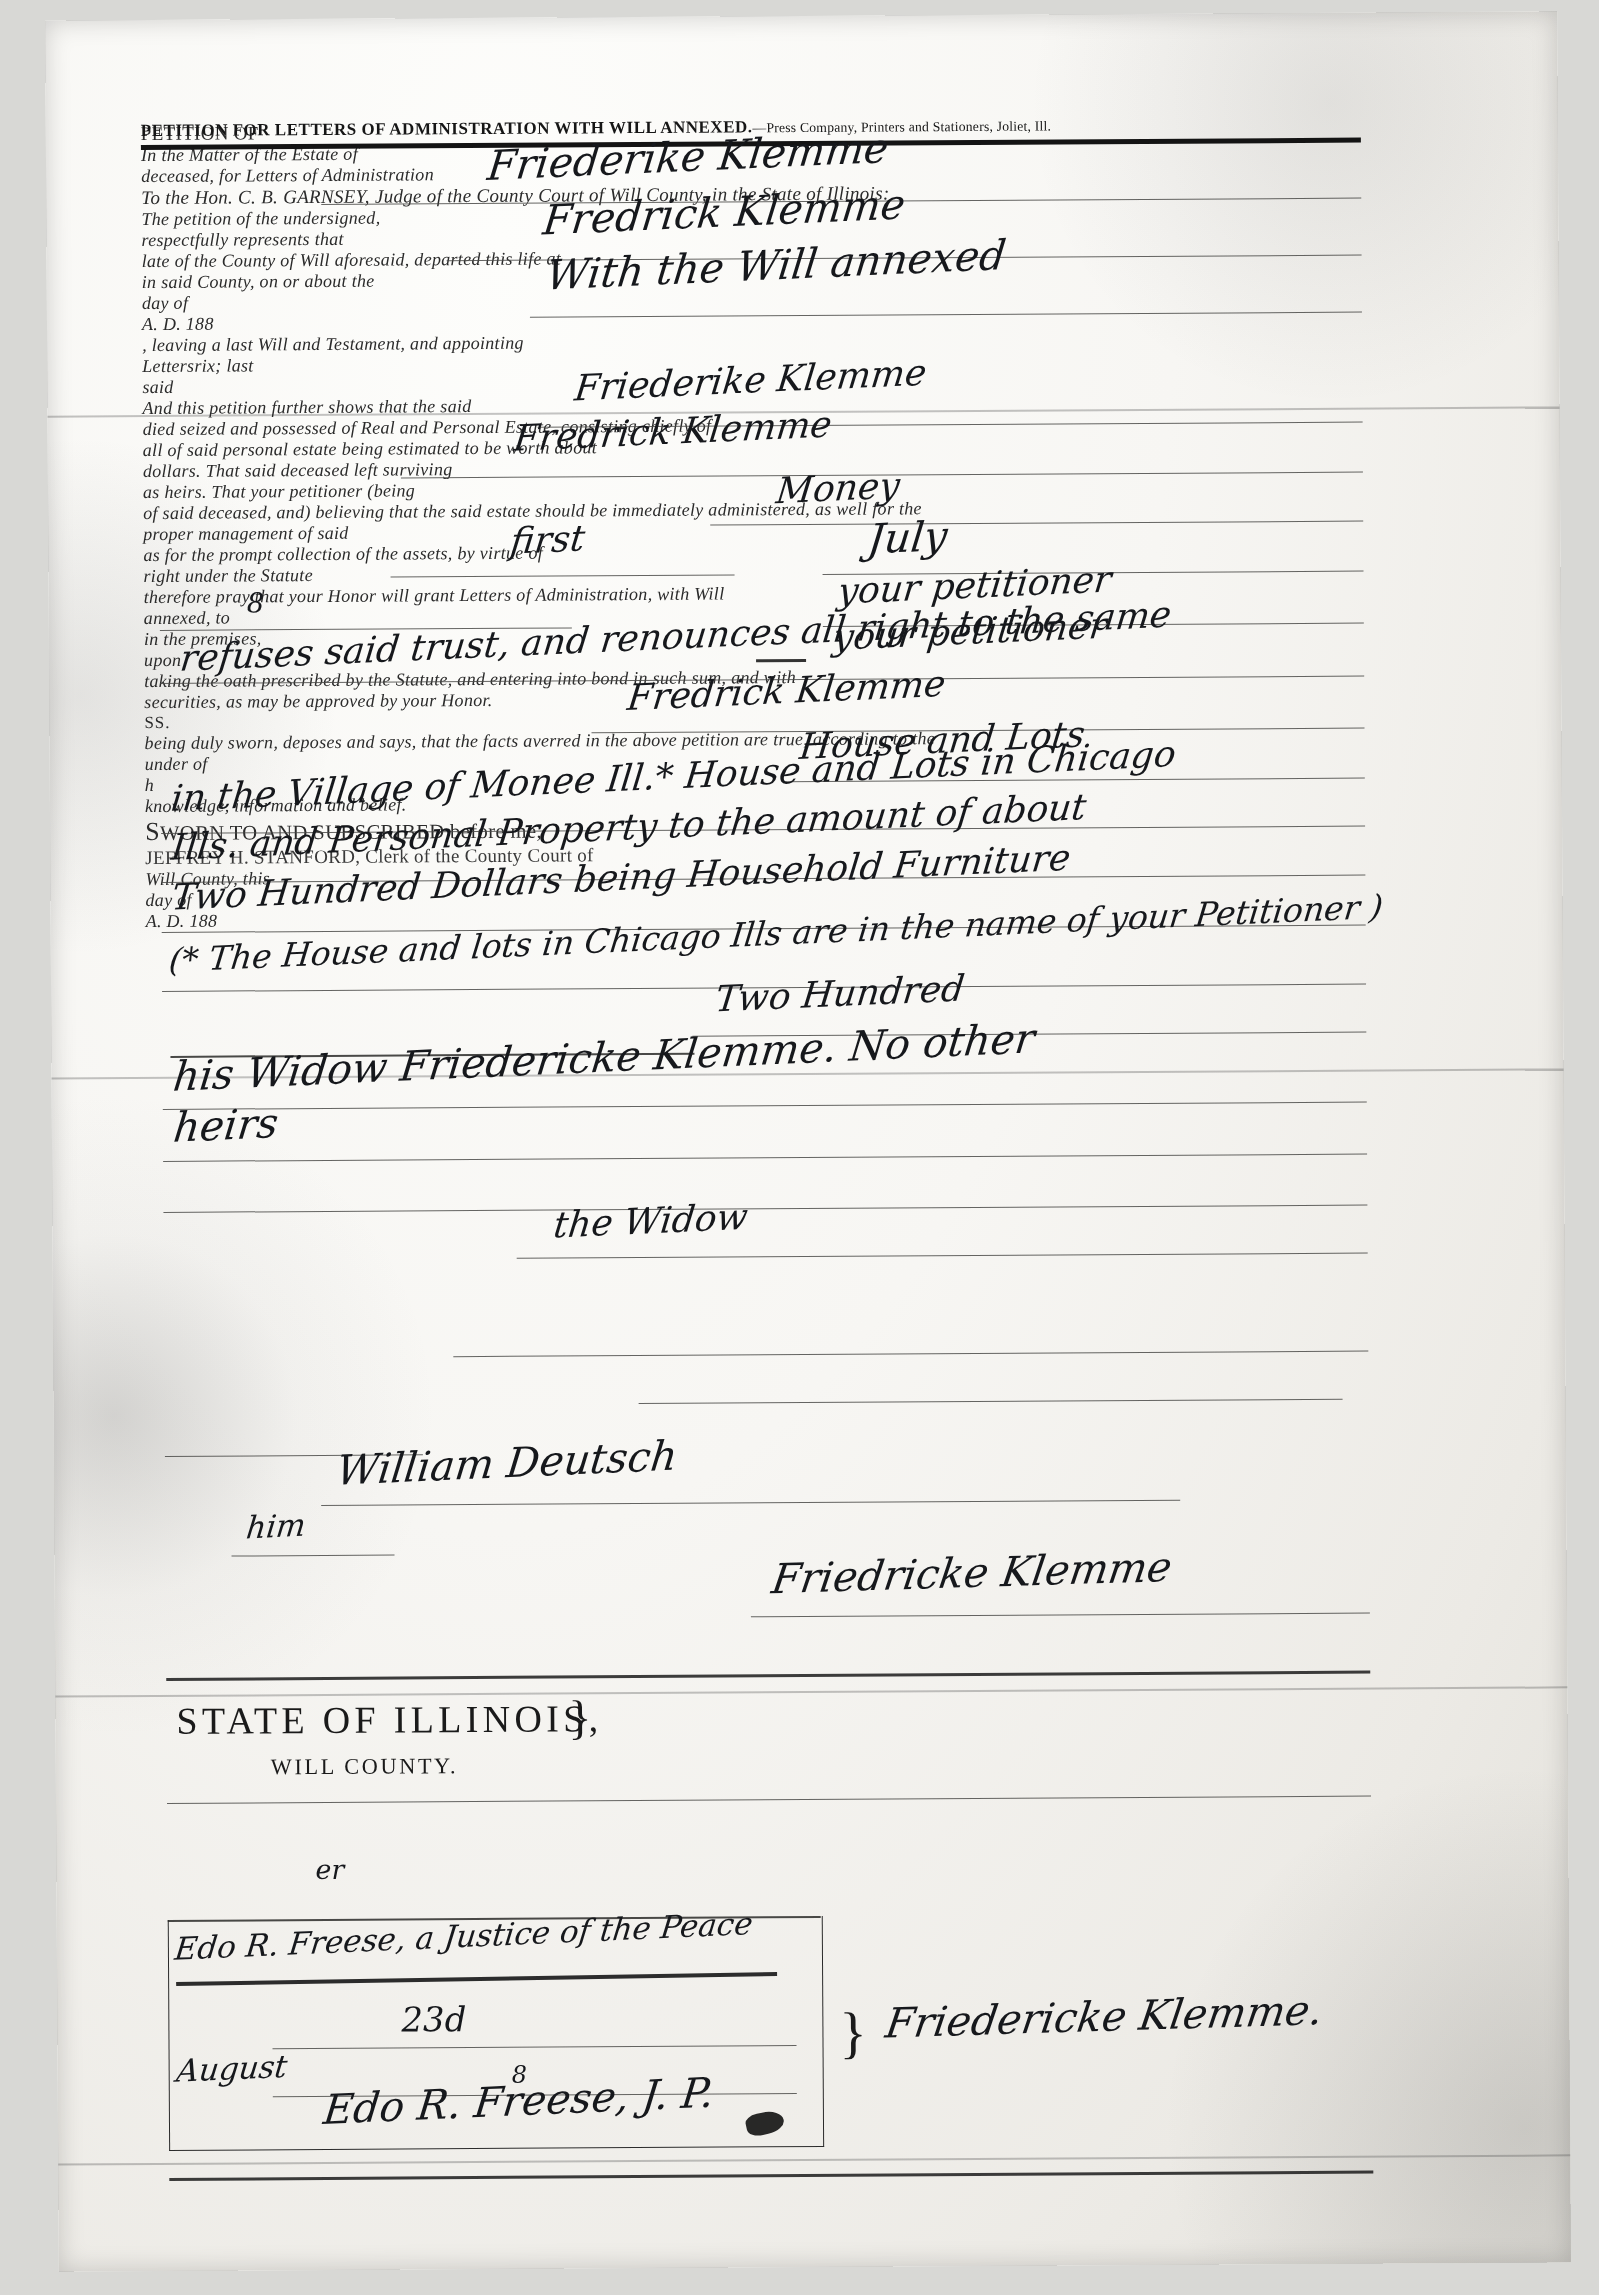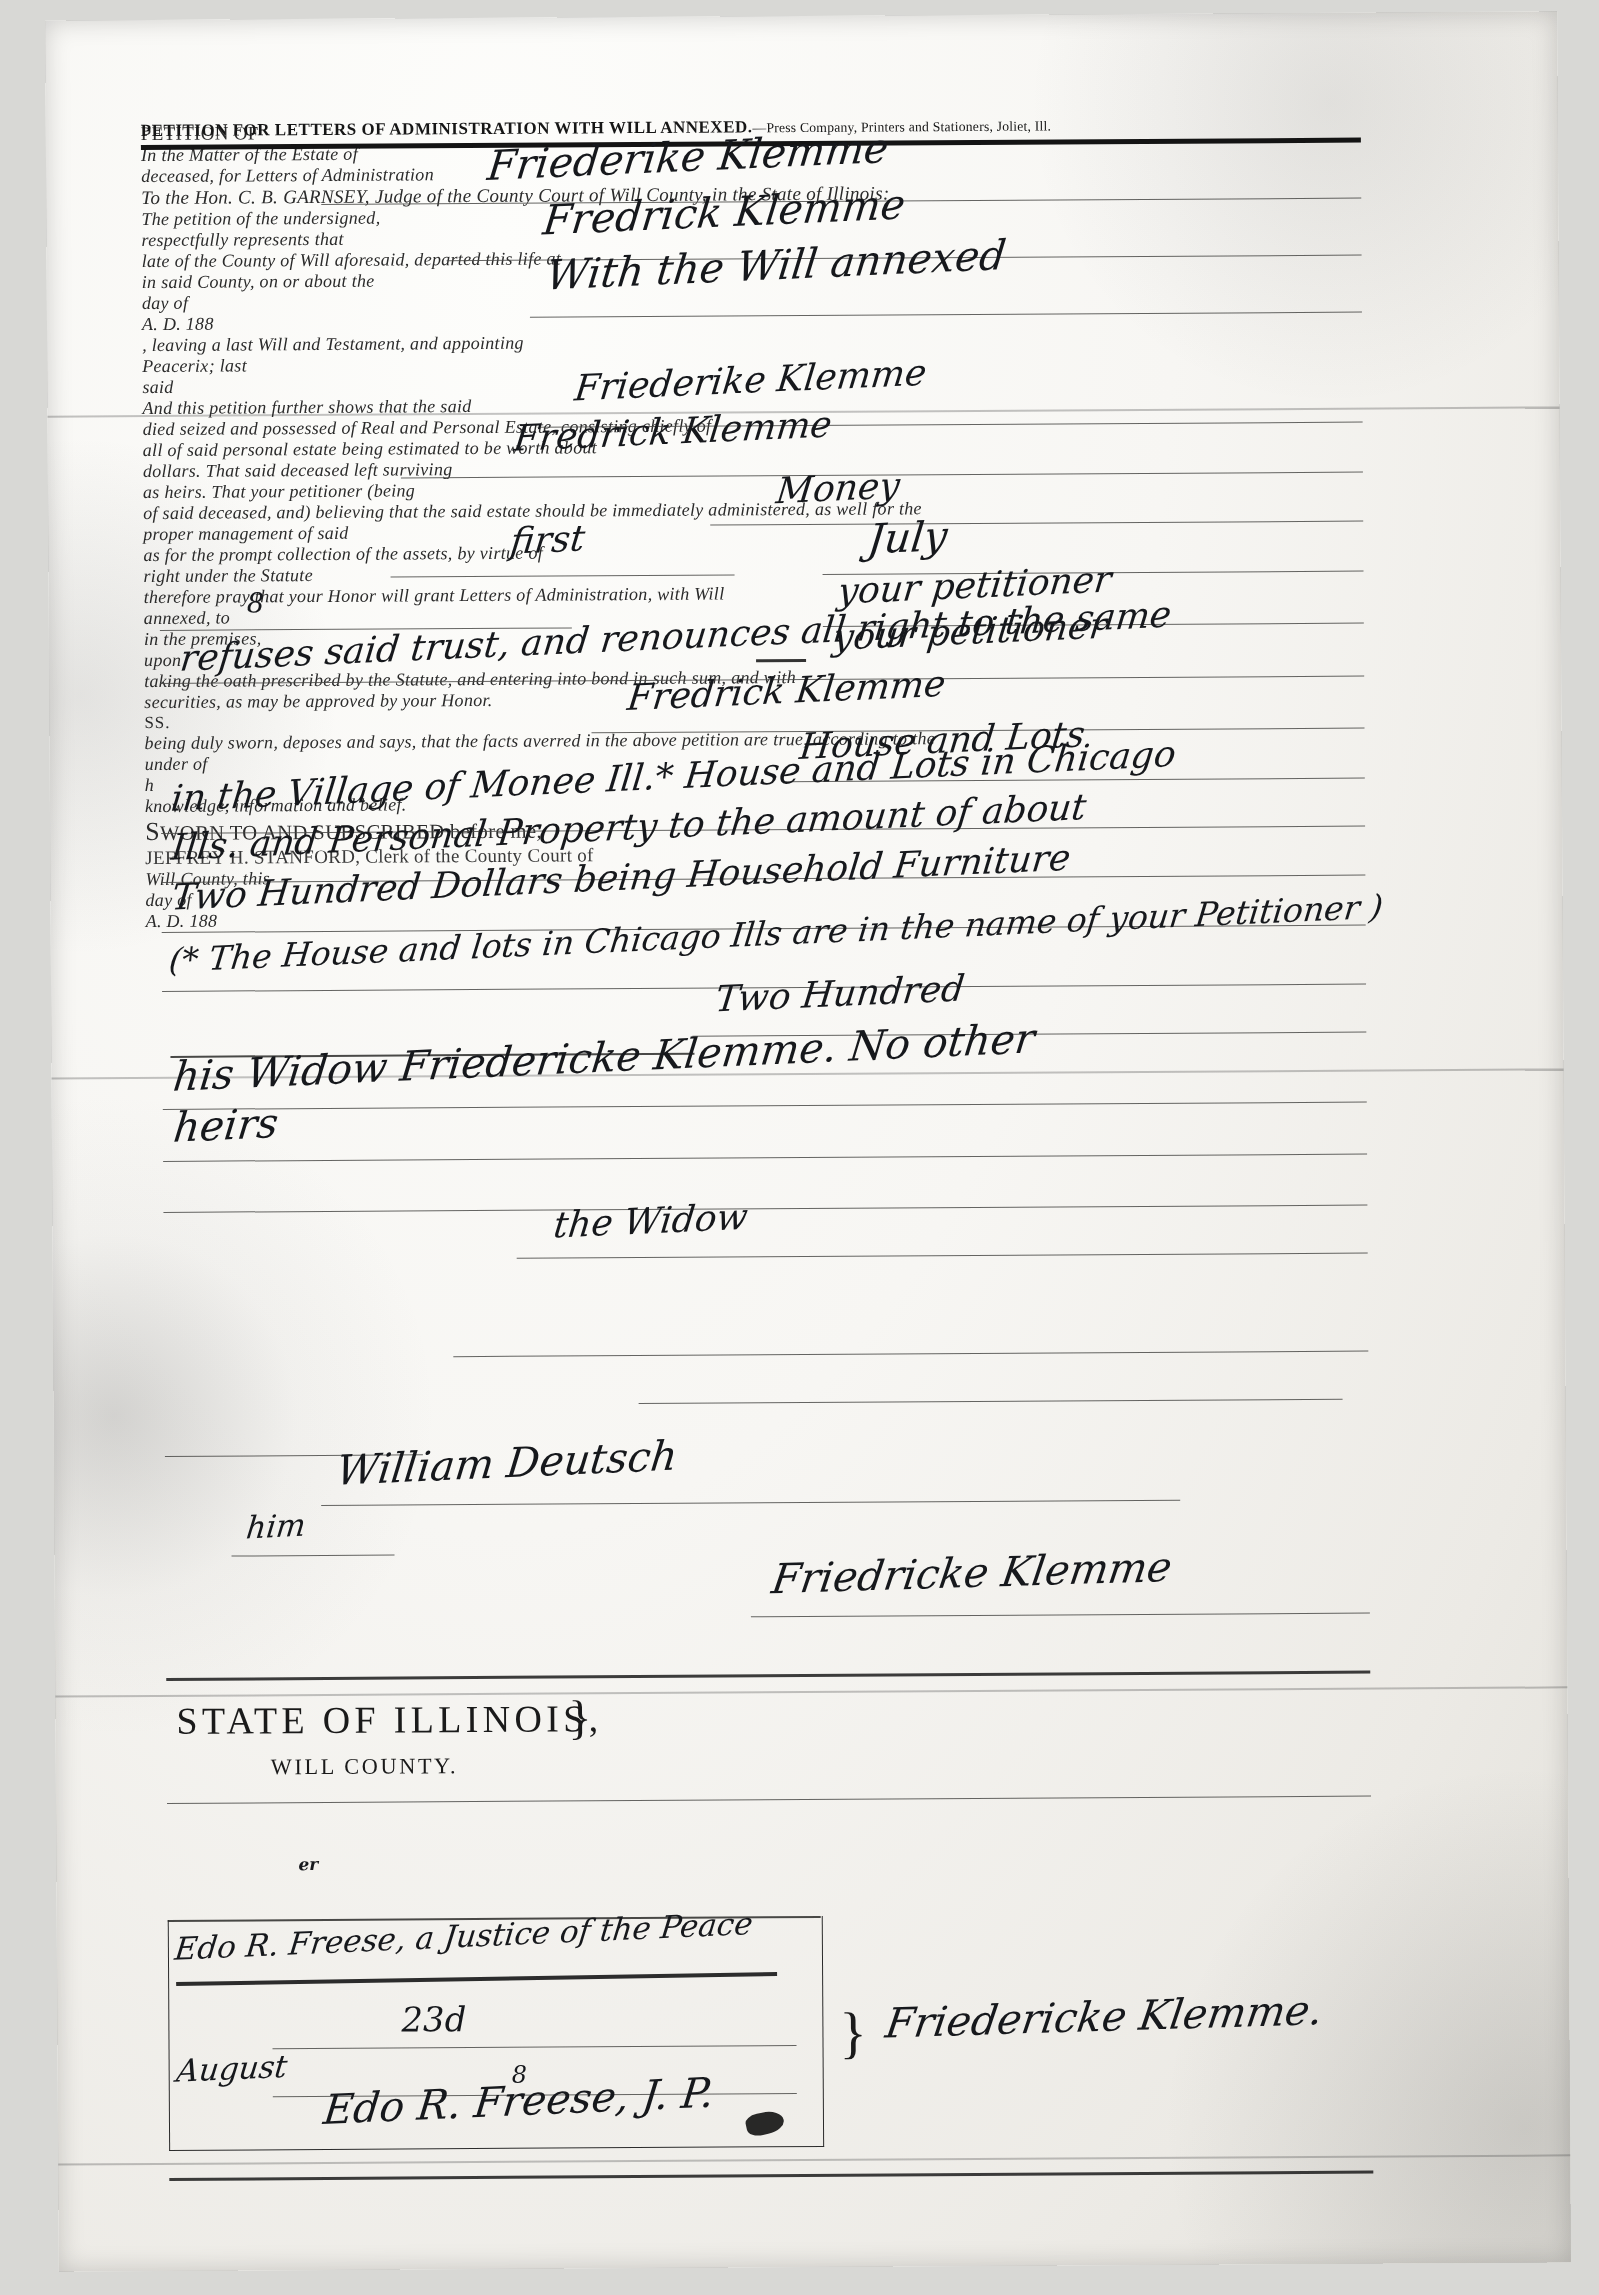--- a/index.html
+++ b/index.html
@@ -204,21 +204,21 @@
       <div class="rule" style="left:679px; top:455px; width:541px;"></div>
       <div class="hand xl slant" style="left:722px; top:397px;">July</div>
 
       <div class="printed" style="left:15.5px; top:478px;"><span>A. D. 188</span></div>
       <div class="hand md" style="left:103px; top:464px; font-size:27.5px;">8</div>
       <div class="printed" style="left:125px; top:478px;">, leaving a last Will and Testament, and appointing</div>
       <div class="rule" style="left:679px; top:507px; width:541px;"></div>
       <div class="hand lg slant" style="left:692px; top:452px;">your petitioner</div>
 
       <div class="rule" style="left:15.5px; top:507px; width:412px;"></div>
-      <div class="printed" style="left:455px; top:527px;"><span>Peace</span><span>rix;</span> <span>last</span></div>
+      <div class="printed" style="left:455px; top:527px;"><span>Letters</span><span>rix;</span> <span>last</span></div>
       <div class="printed" style="left:617px; top:527px;">said</div>
       <div class="strike" style="left:612px; top:540px; width:50px;"></div>
       <div class="hand lg slant" style="left:687px; top:498px;">your petitioner</div>
       <div class="rule" style="left:15.5px; top:560px; width:1204px;"></div>
       <div class="hand lg slant" style="left:34px; top:515px;">refuses said trust, and renounces all right to the same</div>
 
       <div class="printed" style="left:15.5px; top:582px;">And this petition further shows that the said</div>
       <div class="rule" style="left:447px; top:612px; width:773px;"></div>
       <div class="hand lg slant" style="left:481px; top:557px;">Fredrick Klemme</div>
 
@@ -287,21 +287,21 @@
       <div class="stateline" style="left:26px; top:1576px; font-size:38px;">STATE OF ILLINOIS,</div>
       <div class="brace" style="left:418px; top:1569px;">}</div>
       <div class="printed rm" style="left:451px; top:1608px; font-size:17px; letter-spacing:0.9px;">SS.</div>
       <div class="stateline" style="left:120px; top:1632px; font-size:22.3px; letter-spacing:2.6px;">WILL COUNTY.</div>
 
       <div class="rule" style="left:15.5px; top:1680px; width:1204px;"></div>
       <div class="printed" style="left:15.5px; top:1692px;">being duly sworn, deposes and says, that the facts averred in the above petition are true, according to the</div>
 
       <div class="printed" style="left:15.5px; top:1741px;"><span>under of</span></div>
       <div class="printed" style="left:137px; top:1741px;">h</div>
-      <div class="hand sm" style="left:147px; top:1732px; font-size:17px;font-weight:bold;">er</div>
+      <div class="hand sm" style="left:164px; top:1732px; font-size:27px;">er</div>
       <div class="printed" style="left:199px; top:1741px;">knowledge, information and belief.</div>
 
       <div class="jurat-box" style="left:15.5px; top:1797px; width:653px; height:230px;"></div>
       <div class="rule thick" style="left:15.5px; top:1797px; width:653px;"></div>
 
       <div class="printed rm" style="left:155px; top:1806px; font-size:20.6px; letter-spacing:0.4px;"><span style="font-size:26px;">S</span><span>WORN TO AND SUBSCRIBED before me,</span></div>
 
       <div class="printed rm" style="left:27.5px; top:1845px; font-size:19px; color:#3a3a3a;">JEFFREY H. STANFORD, Clerk of the County Court of</div>
       <div class="crossout" style="left:24px; top:1856px; width:601px; transform:rotate(-0.6deg);"></div>
       <div class="hand md slant" style="left:20.6px; top:1808px;">Edo R. Freese, a Justice of the Peace</div>

